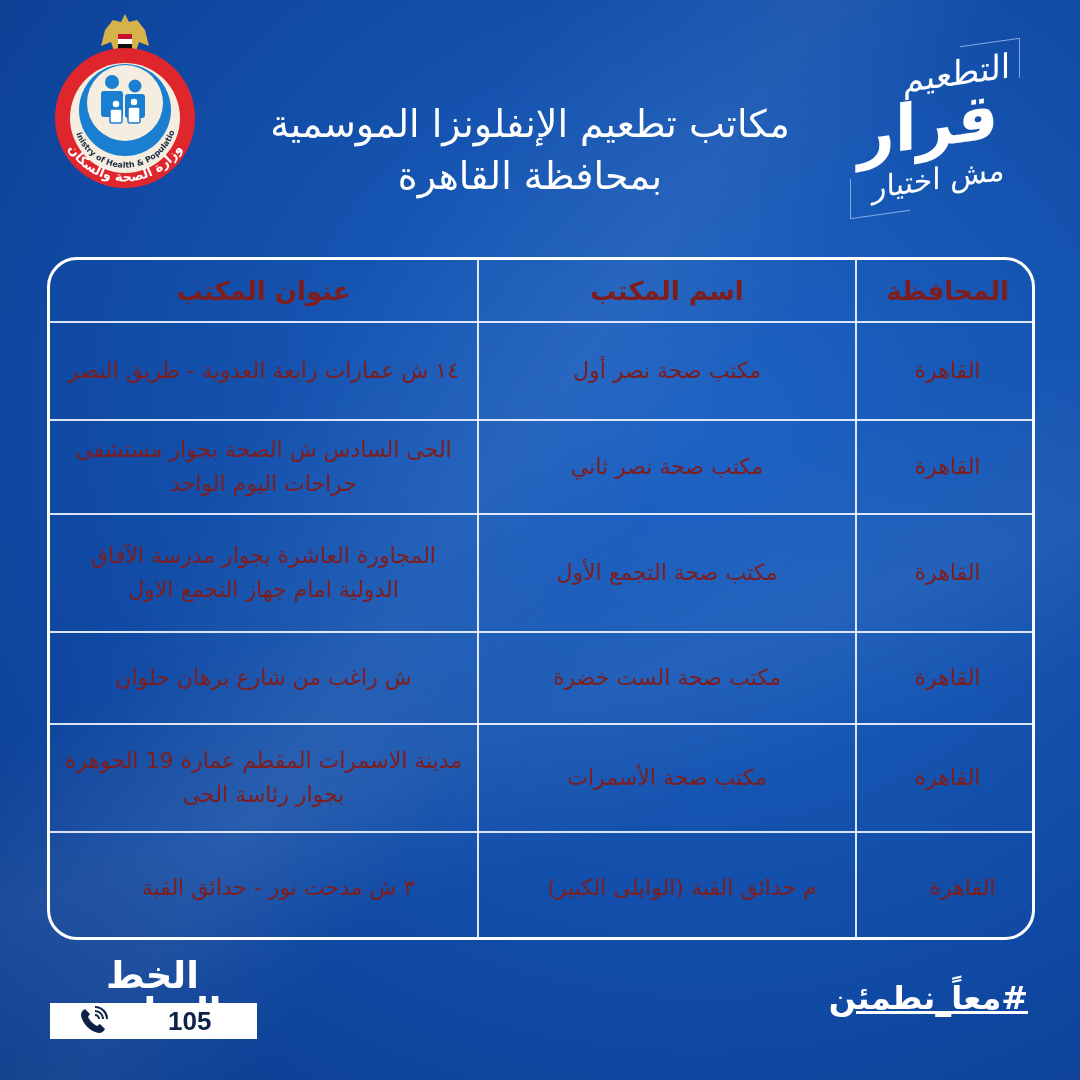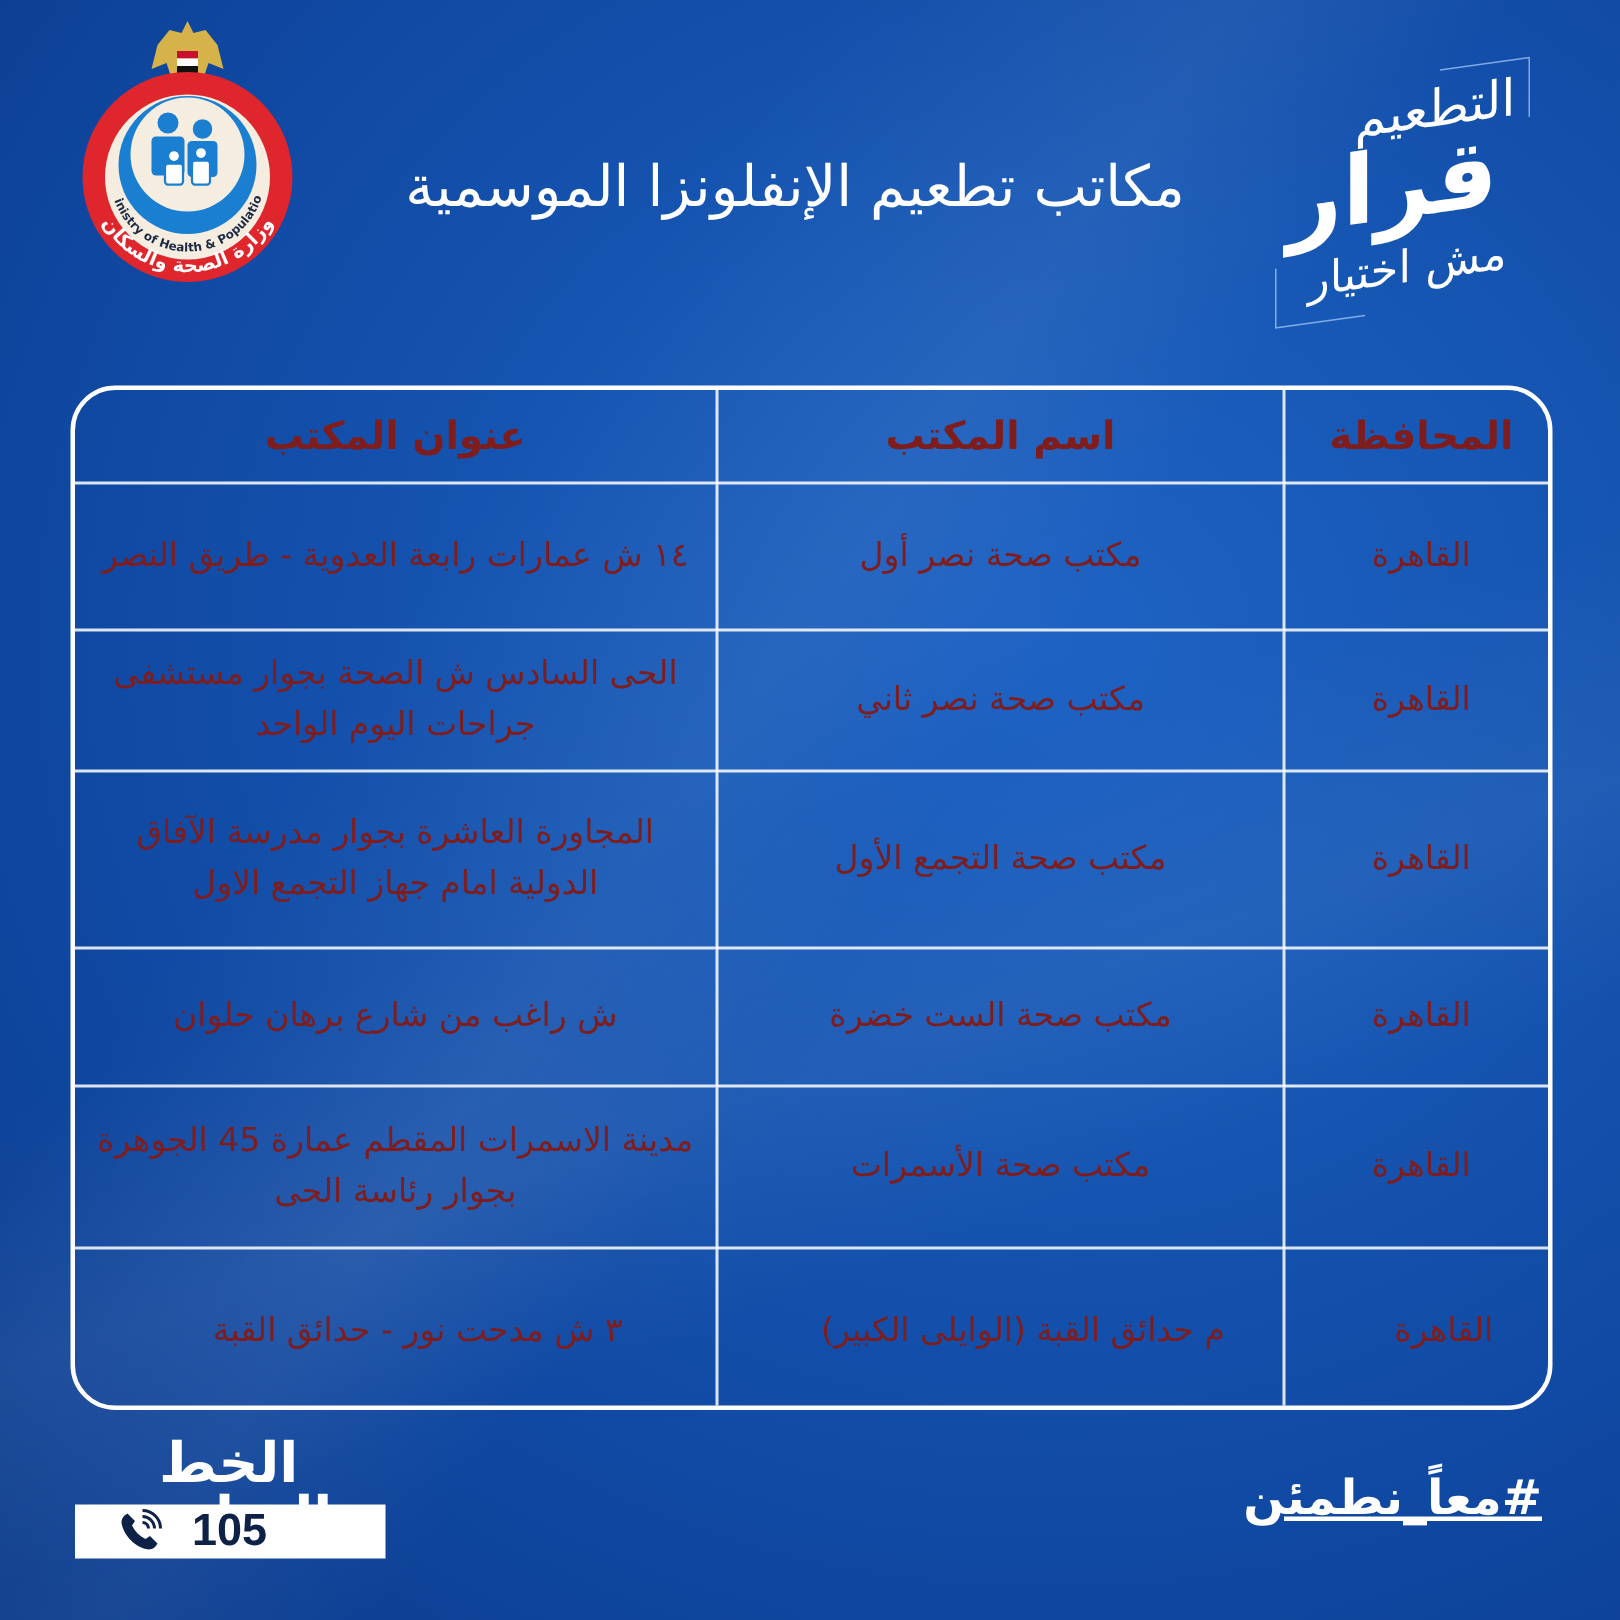--- a/index.html
+++ b/index.html
@@ -97,22 +97,23 @@
     position: absolute; left: 50px; top: 958px; width: 205px;
     text-align: center; direction: rtl;
     font-weight: bold; font-size: 37px; line-height: 36px;
   }
   .hotline-box {
     position: absolute; left: 50px; top: 1003px; width: 207px; height: 36px;
     background: #ffffff; display: flex; align-items: center; padding-left: 28px; gap: 20px;
   }
   .hotline-box .phone svg { width: 30px; height: 30px; display: block; }
   .hotline-box .num {
-    color: #0d2246; font-size: 30px; font-weight: bold; line-height: 36px;
+    color: #0d2246; font-size: 26px; font-weight: bold; line-height: 36px;
     font-family: "Liberation Sans", sans-serif;
+    margin-left: 40px;
   }
 
   
   .hashtag {
     position: absolute; right: 52px; top: 978px; direction: rtl;
     font-weight: bold; font-size: 32px; line-height: 40px; text-decoration: underline;
   }
 </style>
 </head>
 <body>
@@ -154,20 +155,21 @@
     </text>
     <path id="logo-arc-ar" d="M12,125 A66,66 0 0,0 138,125" fill="none"></path>
     <text font-size="13" fill="#ffffff" font-family="DejaVu Sans, sans-serif" font-weight="bold" direction="rtl">
       <textPath href="#logo-arc-ar" startOffset="50%" text-anchor="middle">وزارة الصحة والسكان</textPath>
     </text>
   </svg>
 </div>
 
 <div class="title">
   <div>مكاتب تطعيم الإنفلونزا الموسمية</div>
+  <div>بمحافظة القاهرة</div>
 </div>
 
 <div class="slogan">
   <div class="frame-tr"></div>
   <div class="frame-bl"></div>
   <div class="s1">التطعيم</div>
   <div class="s2">قرار</div>
   <div class="s3">مش اختيار</div>
 </div>
 
@@ -200,21 +202,21 @@
       <td>المجاورة العاشرة بجوار مدرسة الآفاق الدولية امام جهاز التجمع الاول</td>
     </tr>
     <tr class="h4">
       <td>القاهرة</td>
       <td>مكتب صحة الست خضرة</td>
       <td>ش راغب من شارع برهان حلوان</td>
     </tr>
     <tr class="h5">
       <td>القاهرة</td>
       <td>مكتب صحة الأسمرات</td>
-      <td>مدينة الاسمرات المقطم عمارة 45 الجوهرة بجوار رئاسة الحى</td>
+      <td>مدينة الاسمرات المقطم عمارة 19 الجوهرة بجوار رئاسة الحى</td>
     </tr>
     <tr class="h6">
       <td>القاهرة</td>
       <td>م حدائق القبة  (الوايلى الكبير)</td>
       <td>٣ ش مدحت نور - حدائق القبة</td>
     </tr>
   </tbody>
     </table>
 </div>
 

